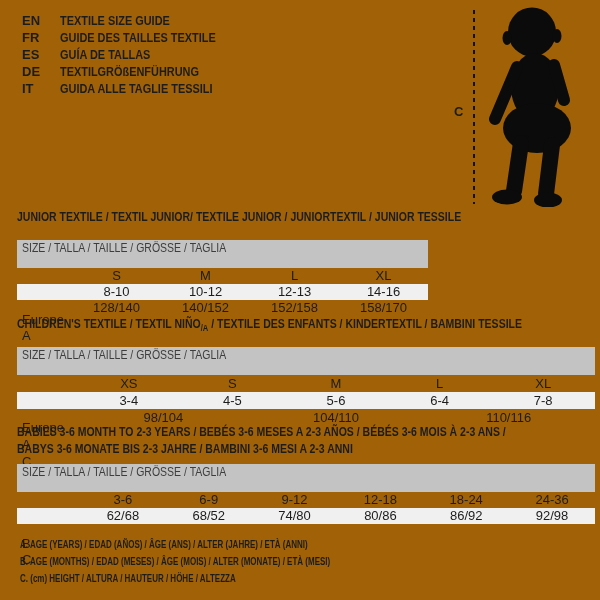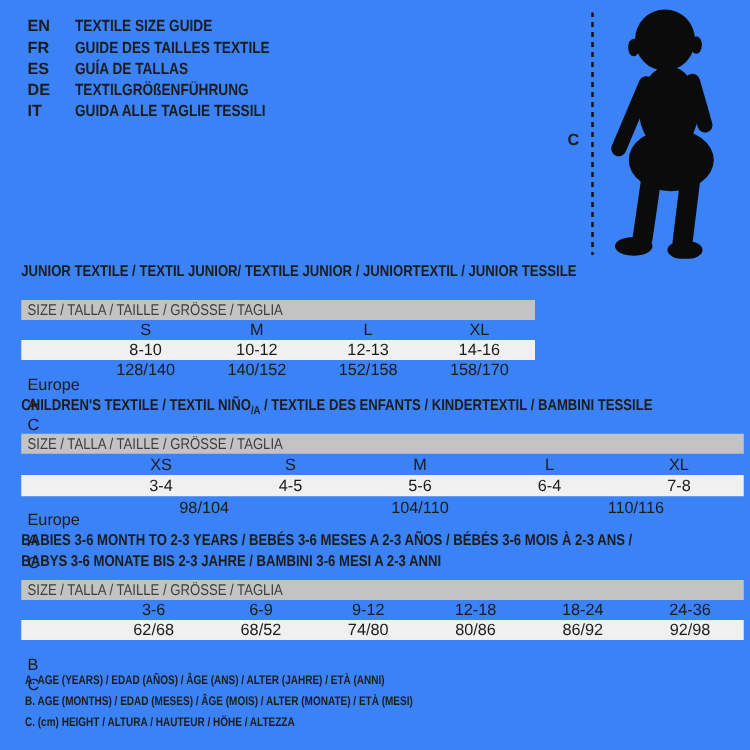--- a/index.html
+++ b/index.html
@@ -1,17 +1,17 @@
 <!DOCTYPE html>
 <html><head>
 <meta charset="utf-8">
 <style>
   html,body{margin:0;padding:0;background:#fff;}
   #canvas{
-    position:relative;width:600px;height:600px;background:#3b82f6;overflow:hidden;
+    position:relative;width:600px;height:600px;background:#a16207;overflow:hidden;
     font-family:"Liberation Sans","DejaVu Sans",sans-serif;color:#1c1c1c;
   }
   
   .cond{display:inline-block;white-space:nowrap;transform:scaleX(0.84);transform-origin:0 50%;}
 
   
   .lang-block{position:absolute;left:22px;top:12px;}
   .lang-row{display:flex;height:17px;line-height:17px;font-size:13px;font-weight:bold;}
   .lang-code{width:38px;}
   
@@ -19,21 +19,21 @@
     background:repeating-linear-gradient(to bottom,#111 0 4px,transparent 4px 8px);}
   .fig-label{position:absolute;left:454px;top:104px;font-size:13px;font-weight:bold;}
   .baby-svg{position:absolute;left:486px;top:7px;}
 
   
   .ttitle{position:absolute;font-size:12.5px;font-weight:bold;line-height:17px;white-space:nowrap;}
   .sub{font-size:9px;vertical-align:-3px;}
 
   
   .stable{position:absolute;left:17px;}
-  .size-bar{height:16px;line-height:16px;background:#c3c3c3;color:#3d3d3d;
+  .size-bar{height:28px;line-height:16px;background:#c3c3c3;color:#3d3d3d;
     font-size:12.5px;padding-left:5px;}
   .trow{display:flex;height:16px;line-height:16px;font-size:13px;}
   #table2 .trow{height:17px;line-height:17px;}
   .trow.shaded{background:#f0f0f0;}
   .lbl{padding-left:5px;margin-top:44px;}
   #table1 .lbl{width:50px;}
   #table2 .lbl{width:55px;}
   #table3 .lbl{width:58px;}
   .cell{flex:1;text-align:center;}
 

